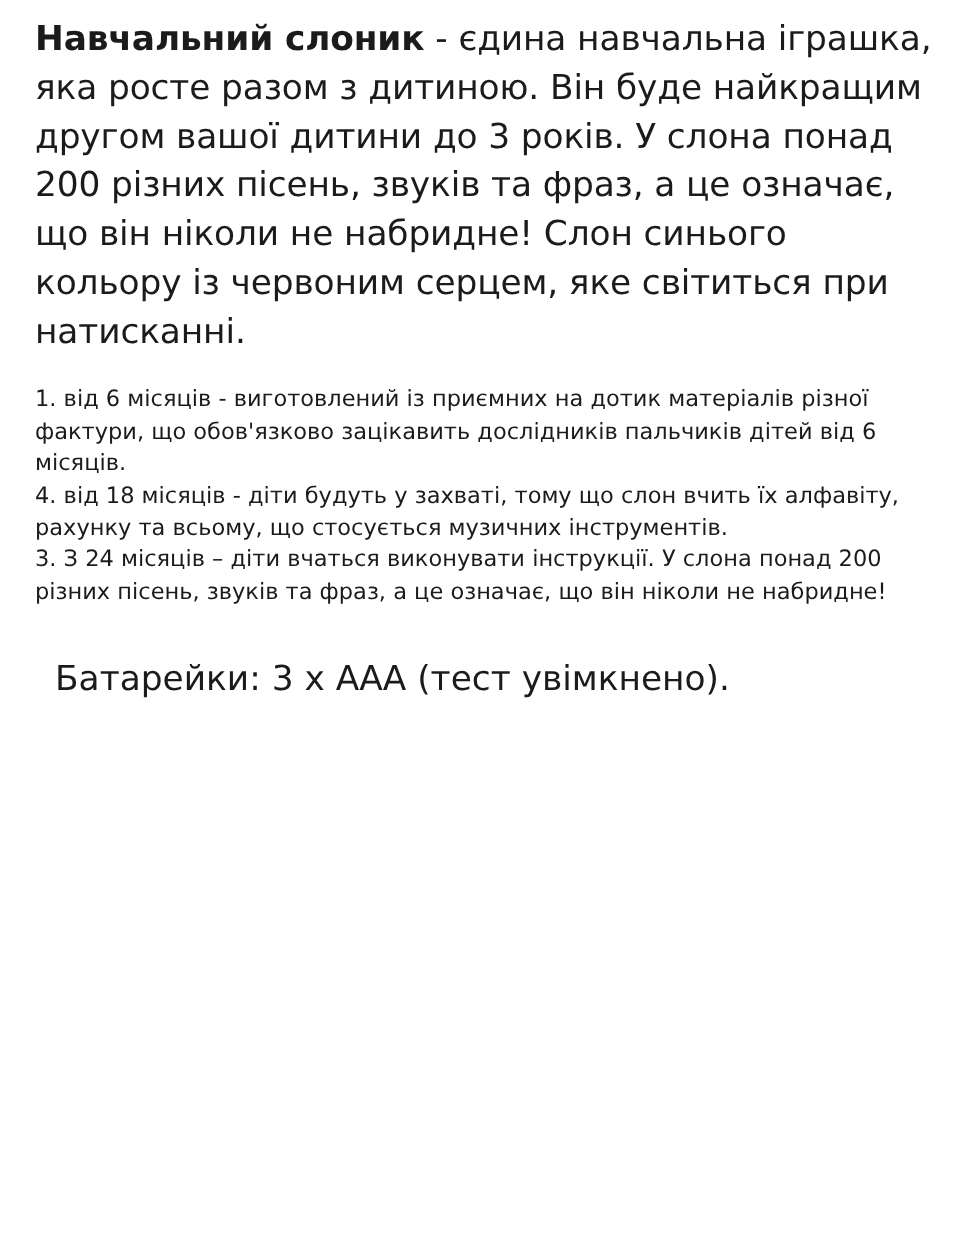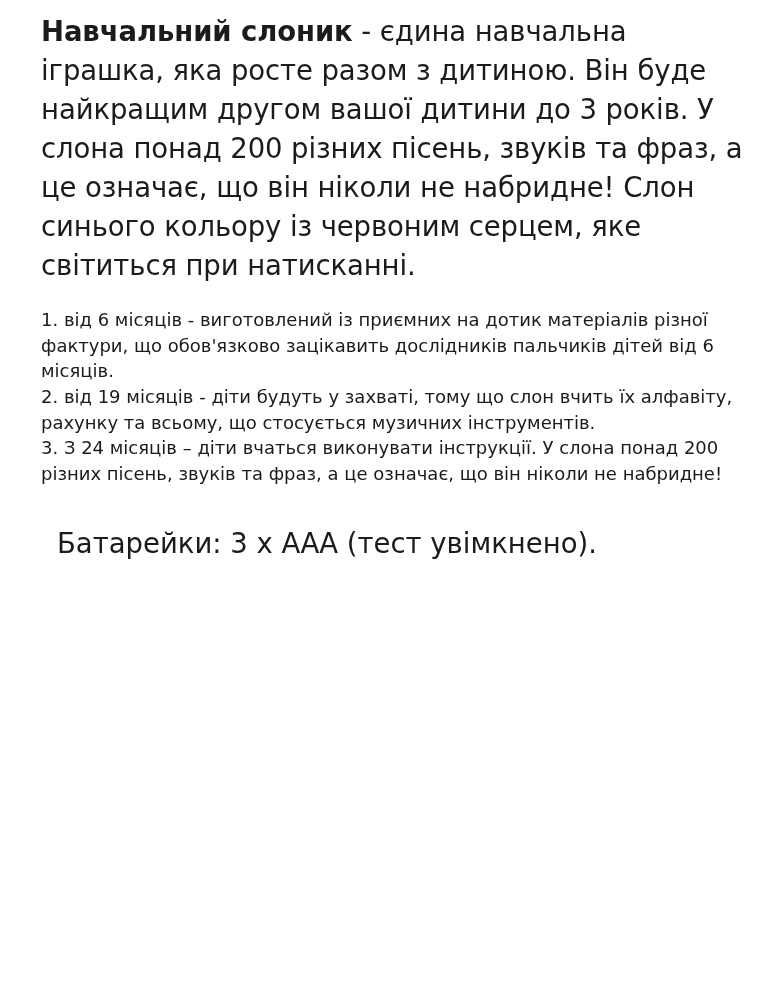--- a/index.html
+++ b/index.html
@@ -11,21 +11,21 @@
     min-height: 1000px;
     background: #ffffff;
     font-family: "DejaVu Sans", "Liberation Sans", sans-serif;
     color: #1a1a1a;
     -webkit-font-smoothing: antialiased;
   }
   .page {
     box-sizing: border-box;
     width: 778px;
     min-height: 1000px;
-    padding: 12px 28px 16px 41px;
+    padding: 12px 28px 16px 28px;
     display: flex;
     flex-direction: column;
   }
   .para {
     font-size: 27.5px;
     line-height: 1.42;
     letter-spacing: -0.1px;
     margin: 0 0 22px 0;
     color: #1b1b1b;
     word-wrap: break-word;
@@ -54,19 +54,19 @@
 </style>
 </head>
 <body>
 
 <div class="page">
 
   <p class="para lead"><strong>Навчальний слоник</strong><span> - єдина навчальна іграшка, яка росте разом з дитиною. Він буде найкращим другом вашої дитини до 3 років. У слона понад 200 різних пісень, звуків та фраз, а це означає, що він ніколи не набридне! Слон синього кольору із червоним серцем, яке світиться при натисканні.</span></p>
 
   <div class="list-block">
     <p class="list-item">1. від 6 місяців - виготовлений із приємних на дотик матеріалів різної фактури, що обов'язково зацікавить дослідників пальчиків дітей від 6 місяців.</p>
-    <p class="list-item">2. від 19 місяців - діти будуть у захваті, тому що слон вчить їх алфавіту, рахунку та всьому, що стосується музичних інструментів.</p>
+    <p class="list-item">4. від 18 місяців - діти будуть у захваті, тому що слон вчить їх алфавіту, рахунку та всьому, що стосується музичних інструментів.</p>
     <p class="list-item">3. З 24 місяців – діти вчаться виконувати інструкції. У слона понад 200 різних пісень, звуків та фраз, а це означає, що він ніколи не набридне!</p>
   </div>
 
   <p class="battery">Батарейки: 3 х ААА (тест увімкнено).</p>
 
 </div>
 
 </body></html>

